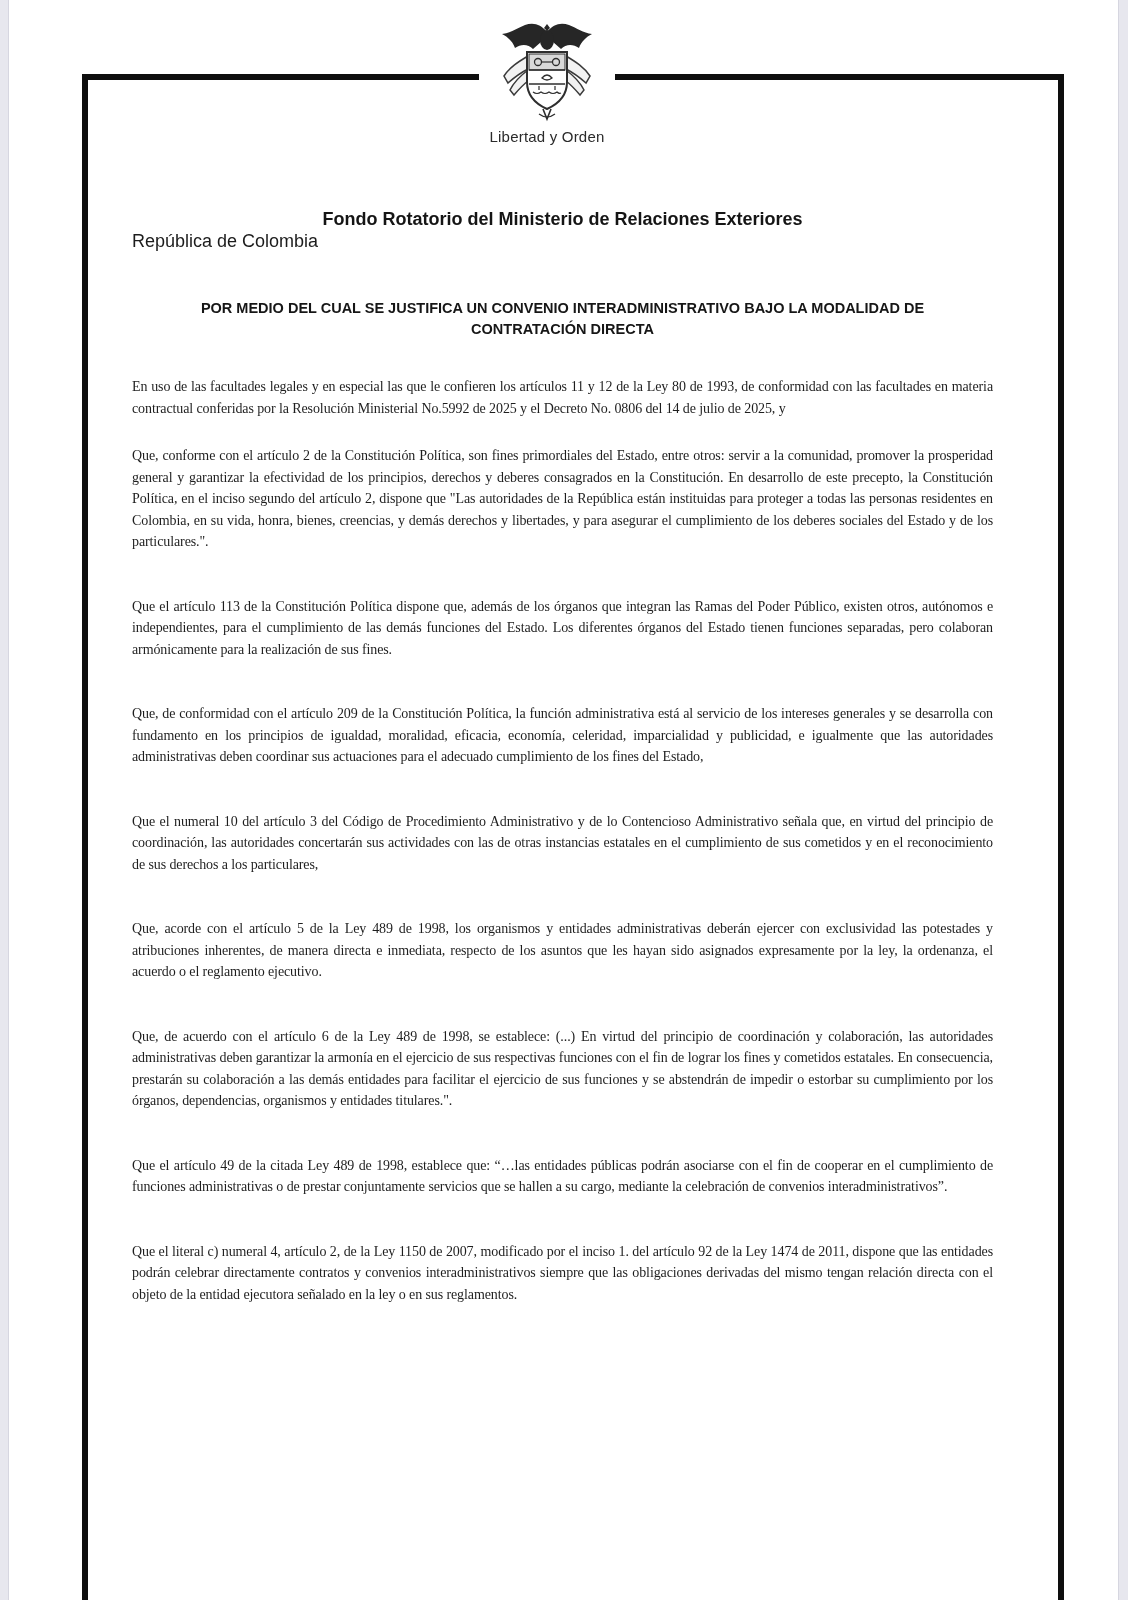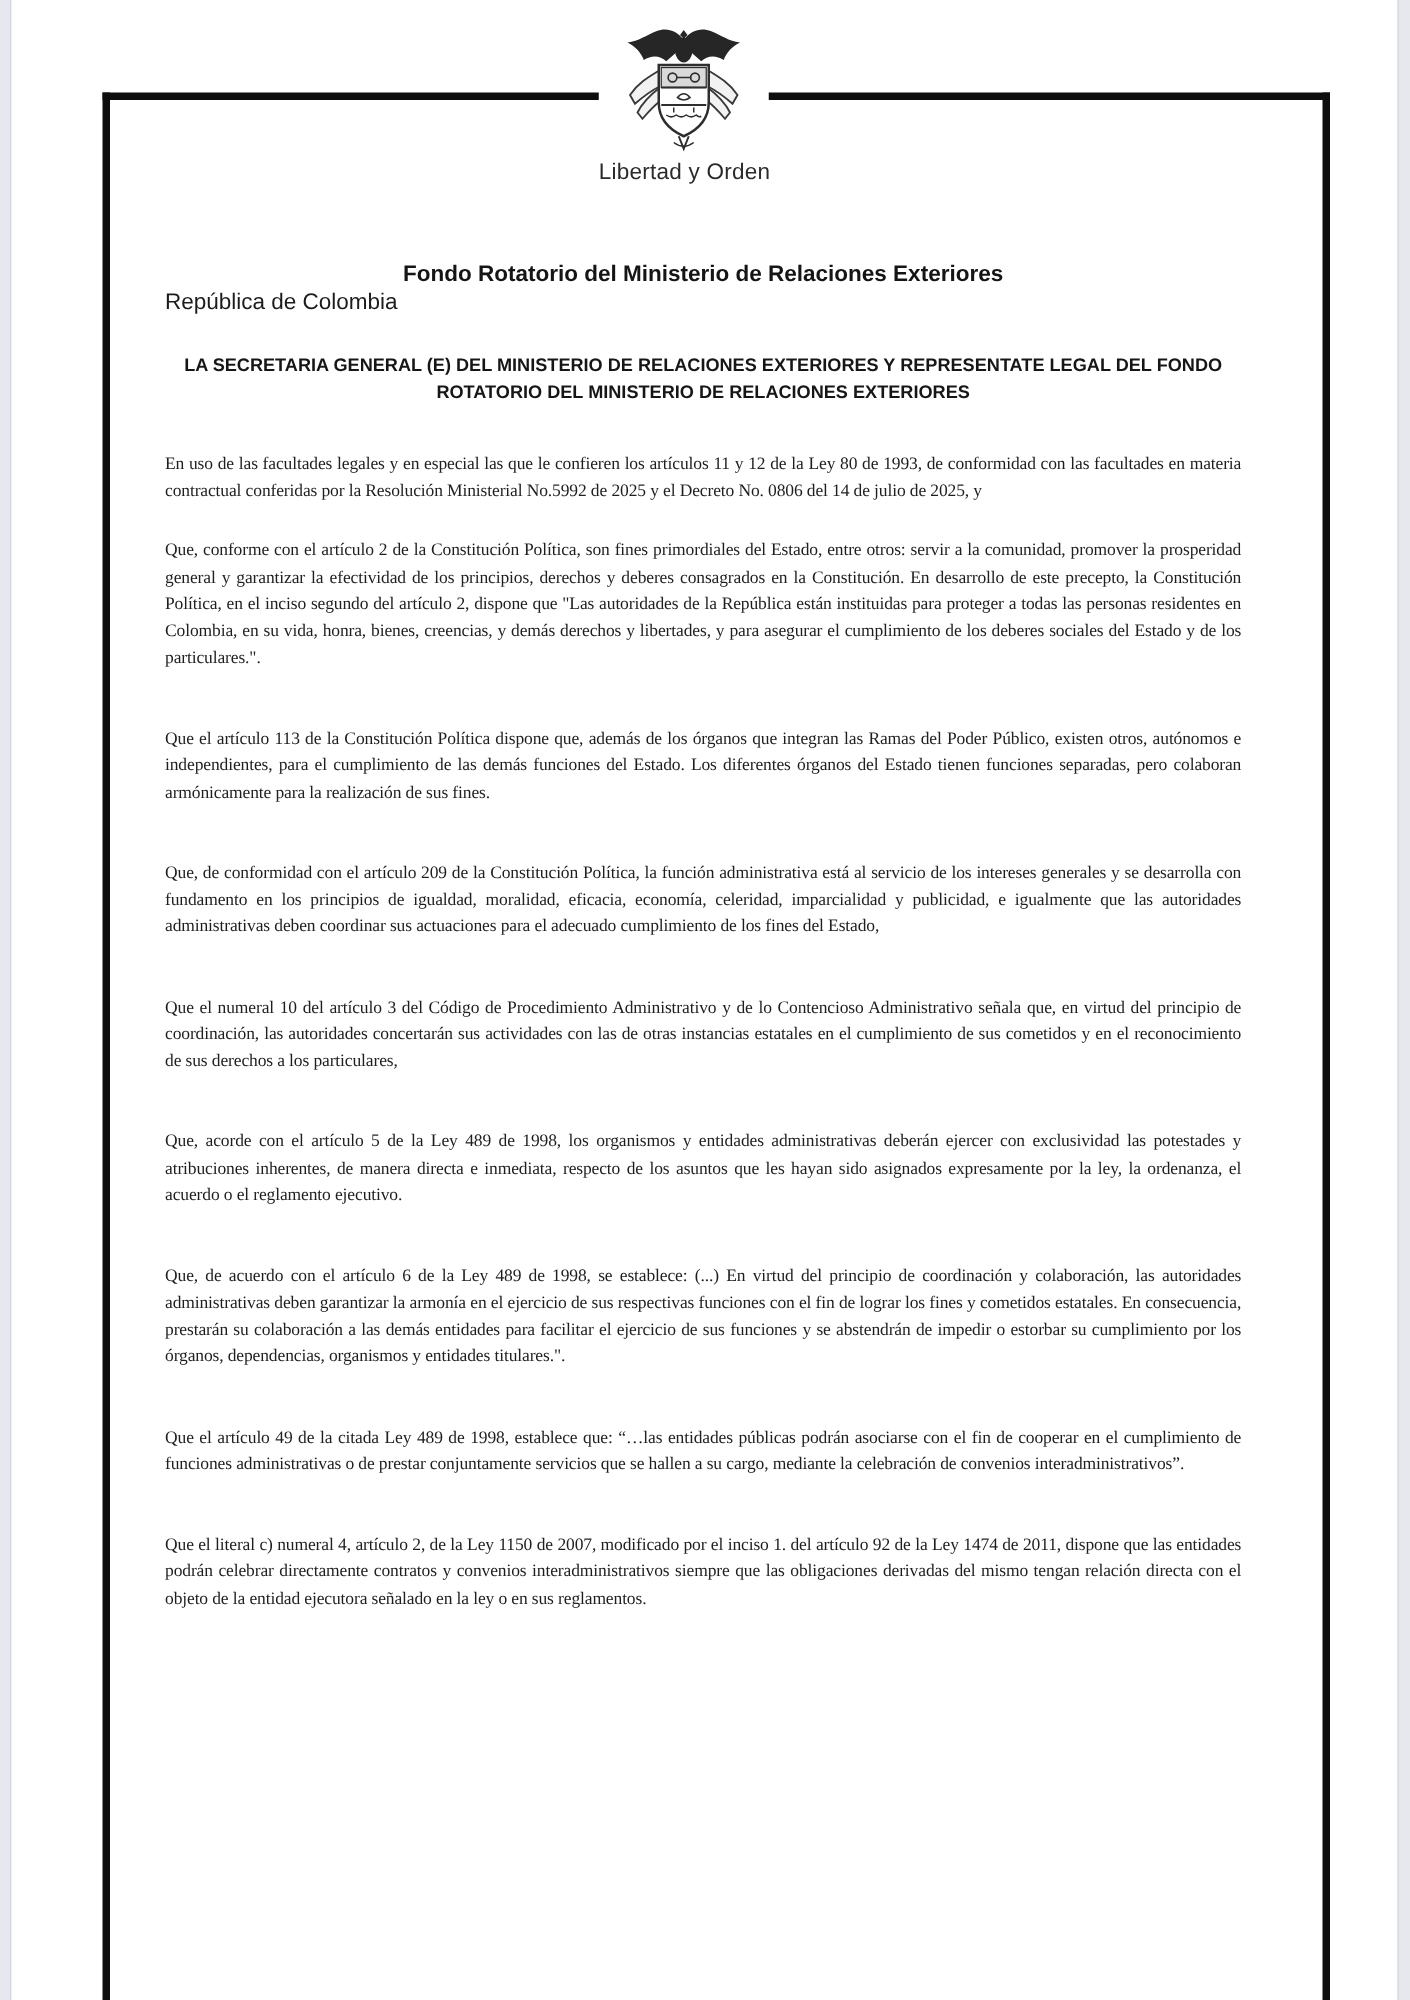--- a/index.html
+++ b/index.html
@@ -24,21 +24,21 @@
   .frame-top-l  { left: 82px;  top: 74px; width: 405px; height: 6px; }
   .frame-top-r  { left: 607px; top: 74px; width: 457px; height: 6px; }
 
   
   .crest-wrap {
     position: absolute; left: 479px; top: 20px; width: 136px;
     text-align: center; background: #ffffff;
   }
   .crest-wrap svg { display: block; margin: 0 auto; }
   .motto {
-    font-size: 18px; line-height: 16px; color: #2b2b2b;
+    font-size: 15px; line-height: 16px; color: #2b2b2b;
     letter-spacing: 0.2px; margin-top: 1px; white-space: nowrap;
   }
 
   
   .content { position: absolute; left: 132px; top: 0; width: 861px; margin-top: 32px; }
 
   .org-name {
     margin: 176px 0 0; font-size: 18px; line-height: 22px;
     font-weight: bold; text-align: center; color: #151515;
   }
@@ -108,21 +108,21 @@
 
     <path d="M48 89 l4 10 4 -10" fill="none" stroke="#2e2e2e" stroke-width="1.6"></path>
     <path d="M44 94 q8 6 16 0" fill="none" stroke="#2e2e2e" stroke-width="1.2"></path>
   </svg>
   <div class="motto">Libertad y Orden</div>
 </div>
 
 <div class="content">
   <div class="org-name">Fondo Rotatorio del Ministerio de Relaciones Exteriores</div>
   <div class="republic">República de Colombia</div>
-  <div class="issuer">LA SECRETARIA GENERAL (E) DEL MINISTERIO DE RELACIONES EXTERIORES Y REPRESENTATE LEGAL DEL FONDO ROTATORIO DEL MINISTERIO DE RELACIONES EXTERIORES</div>
+  <div class="subject">POR MEDIO DEL CUAL SE JUSTIFICA UN CONVENIO INTERADMINISTRATIVO BAJO LA MODALIDAD DE CONTRATACIÓN DIRECTA</div>
   <div class="paragraphs">
       <p class="first">En uso de las facultades legales y en especial las que le confieren los artículos 11 y 12 de la Ley 80 de 1993, de conformidad con las facultades en materia contractual conferidas por la Resolución Ministerial No.5992 de 2025 y el Decreto No. 0806 del 14 de julio de 2025, y</p>
       <p>Que, conforme con el artículo 2 de la Constitución Política, son fines primordiales del Estado, entre otros: servir a la comunidad, promover la prosperidad general y garantizar la efectividad de los principios, derechos y deberes consagrados en la Constitución. En desarrollo de este precepto, la Constitución Política, en el inciso segundo del artículo 2, dispone que "Las autoridades de la República están instituidas para proteger a todas las personas residentes en Colombia, en su vida, honra, bienes, creencias, y demás derechos y libertades, y para asegurar el cumplimiento de los deberes sociales del Estado y de los particulares.".</p>
       <p>Que el artículo 113 de la Constitución Política dispone que, además de los órganos que integran las Ramas del Poder Público, existen otros, autónomos e independientes, para el cumplimiento de las demás funciones del Estado. Los diferentes órganos del Estado tienen funciones separadas, pero colaboran armónicamente para la realización de sus fines.</p>
       <p>Que, de conformidad con el artículo 209 de la Constitución Política, la función administrativa está al servicio de los intereses generales y se desarrolla con fundamento en los principios de igualdad, moralidad, eficacia, economía, celeridad, imparcialidad y publicidad, e igualmente que las autoridades administrativas deben coordinar sus actuaciones para el adecuado cumplimiento de los fines del Estado,</p>
       <p>Que el numeral 10 del artículo 3 del Código de Procedimiento Administrativo y de lo Contencioso Administrativo señala que, en virtud del principio de coordinación, las autoridades concertarán sus actividades con las de otras instancias estatales en el cumplimiento de sus cometidos y en el reconocimiento de sus derechos a los particulares,</p>
       <p>Que, acorde con el artículo 5 de la Ley 489 de 1998, los organismos y entidades administrativas deberán ejercer con exclusividad las potestades y atribuciones inherentes, de manera directa e inmediata, respecto de los asuntos que les hayan sido asignados expresamente por la ley, la ordenanza, el acuerdo o el reglamento ejecutivo.</p>
       <p>Que, de acuerdo con el artículo 6 de la Ley 489 de 1998, se establece: (...) En virtud del principio de coordinación y colaboración, las autoridades administrativas deben garantizar la armonía en el ejercicio de sus respectivas funciones con el fin de lograr los fines y cometidos estatales. En consecuencia, prestarán su colaboración a las demás entidades para facilitar el ejercicio de sus funciones y se abstendrán de impedir o estorbar su cumplimiento por los órganos, dependencias, organismos y entidades titulares.".</p>
       <p>Que el artículo 49 de la citada Ley 489 de 1998, establece que: “…las entidades públicas podrán asociarse con el fin de cooperar en el cumplimiento de funciones administrativas o de prestar conjuntamente servicios que se hallen a su cargo, mediante la celebración de convenios interadministrativos”.</p>
       <p>Que el literal c) numeral 4, artículo 2, de la Ley 1150 de 2007, modificado por el inciso 1. del artículo 92 de la Ley 1474 de 2011, dispone que las entidades podrán celebrar directamente contratos y convenios interadministrativos siempre que las obligaciones derivadas del mismo tengan relación directa con el objeto de la entidad ejecutora señalado en la ley o en sus reglamentos.</p>

